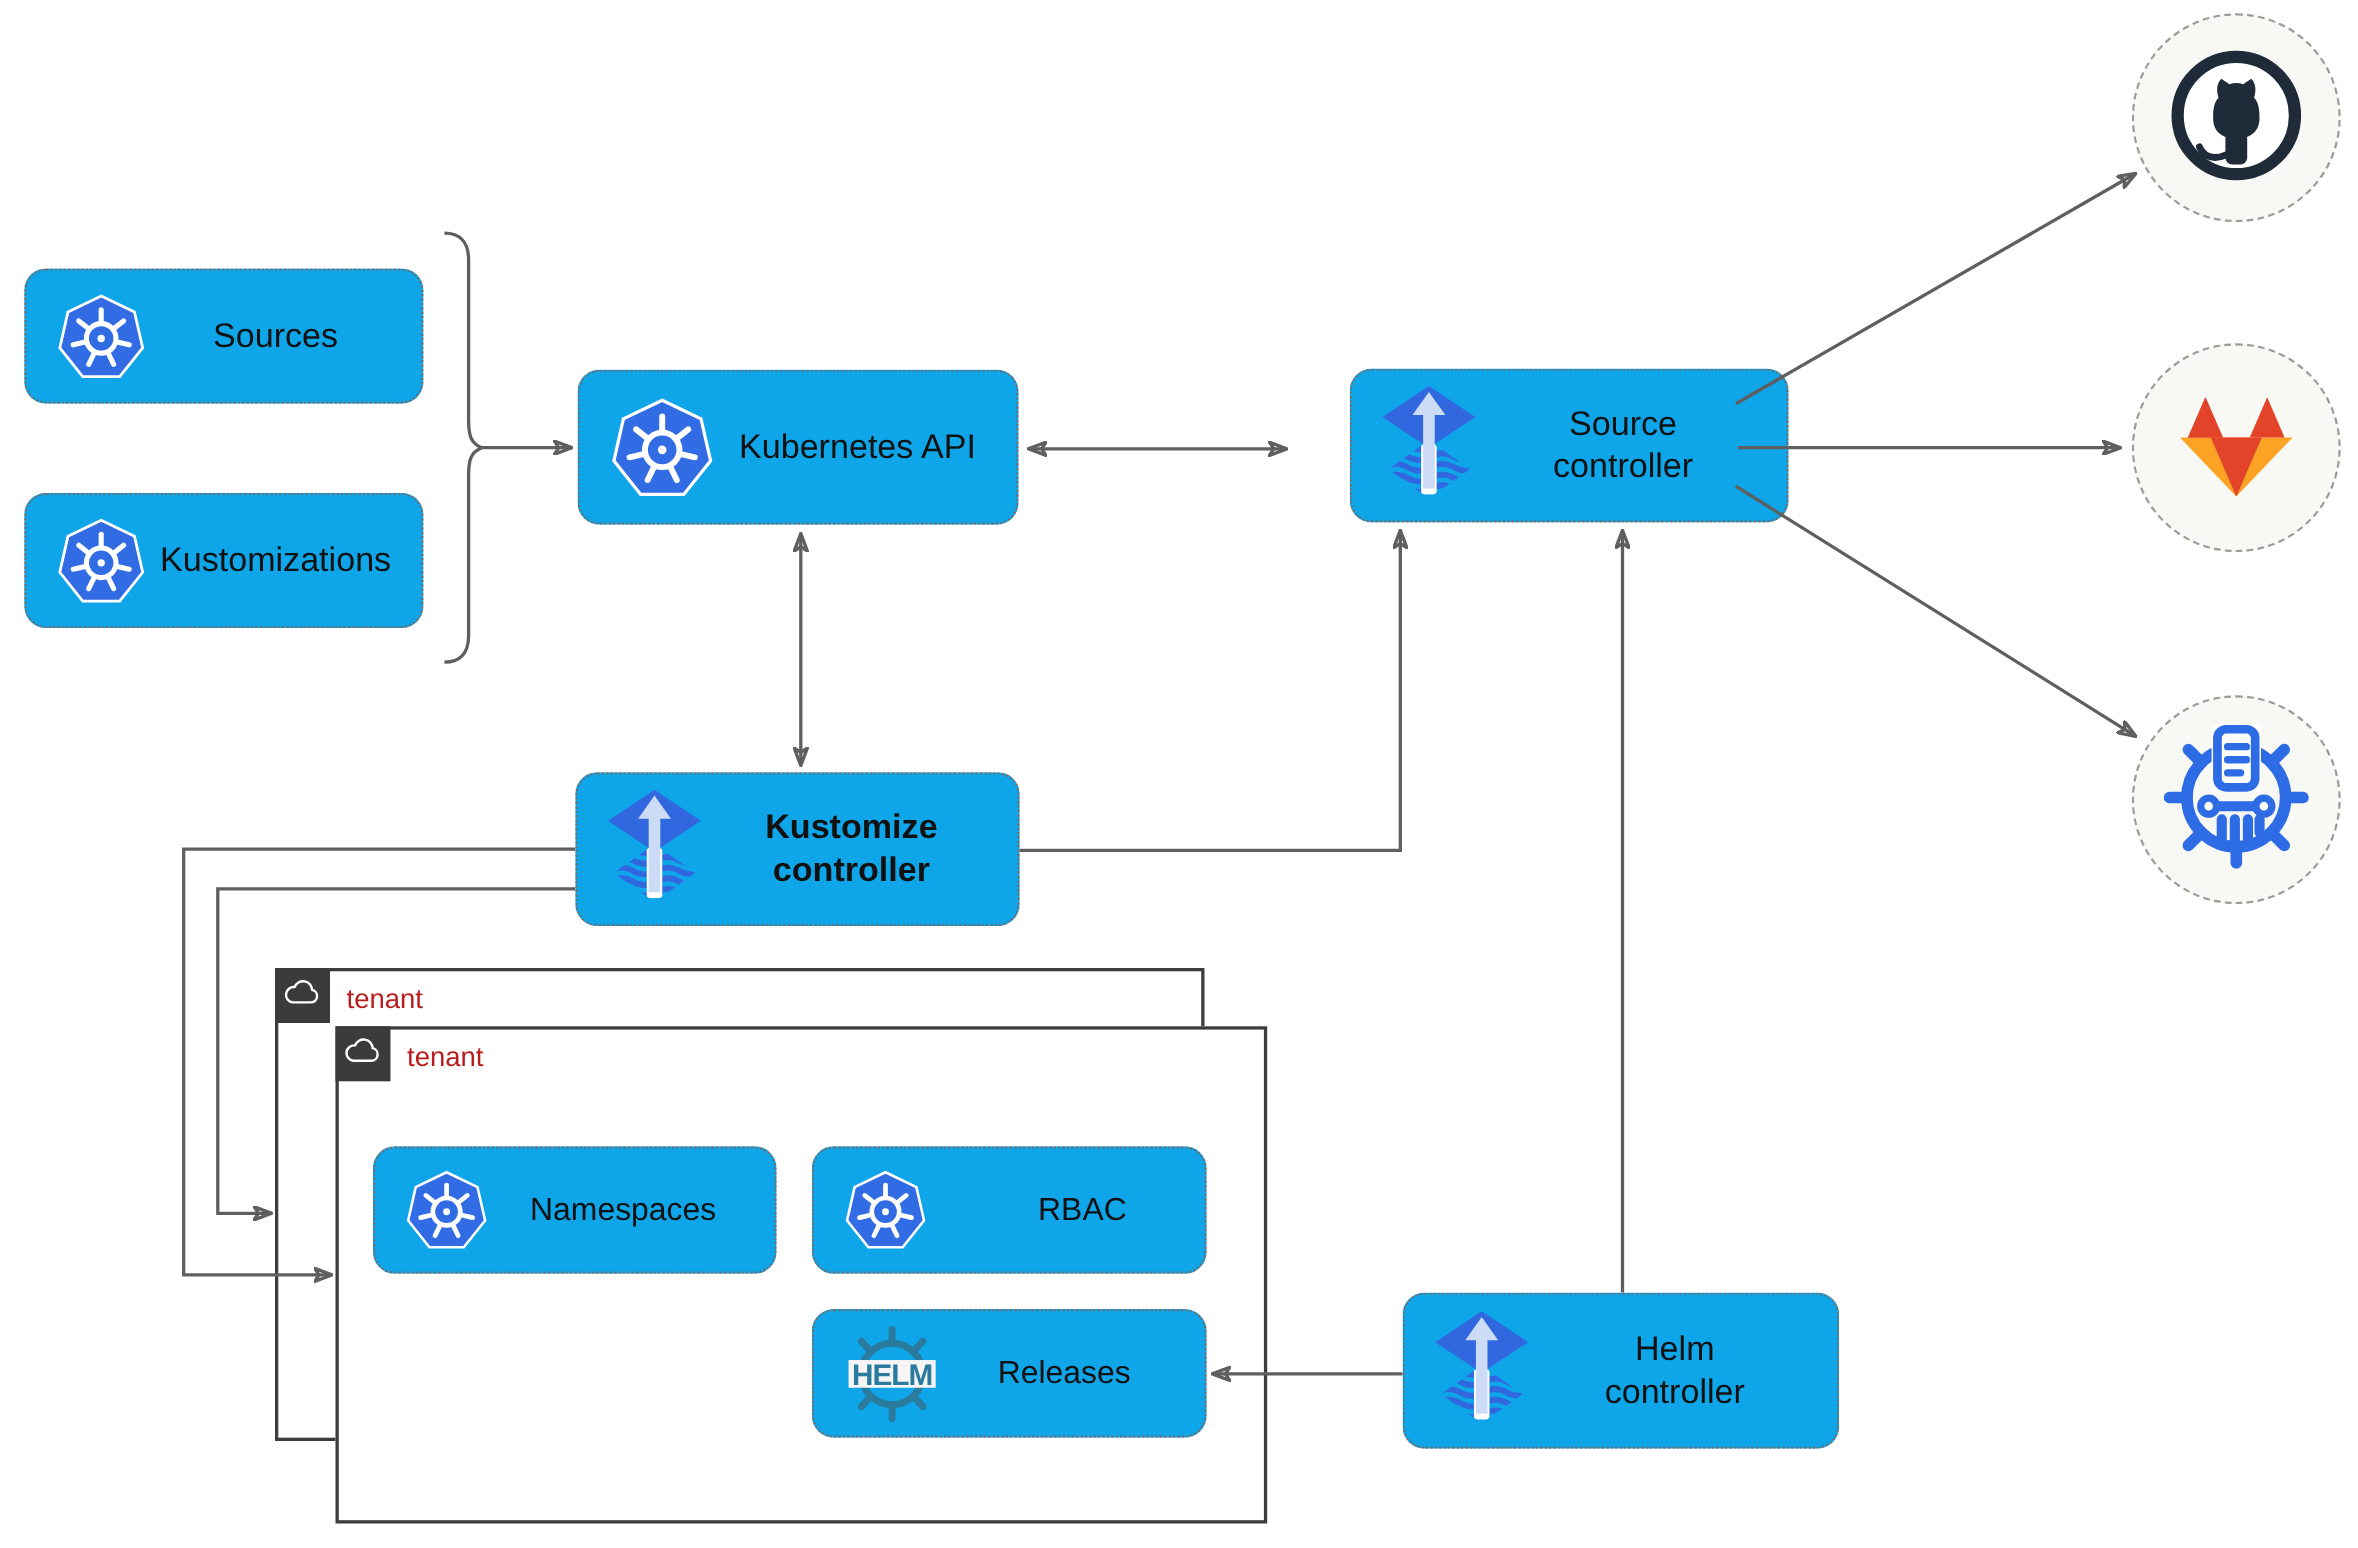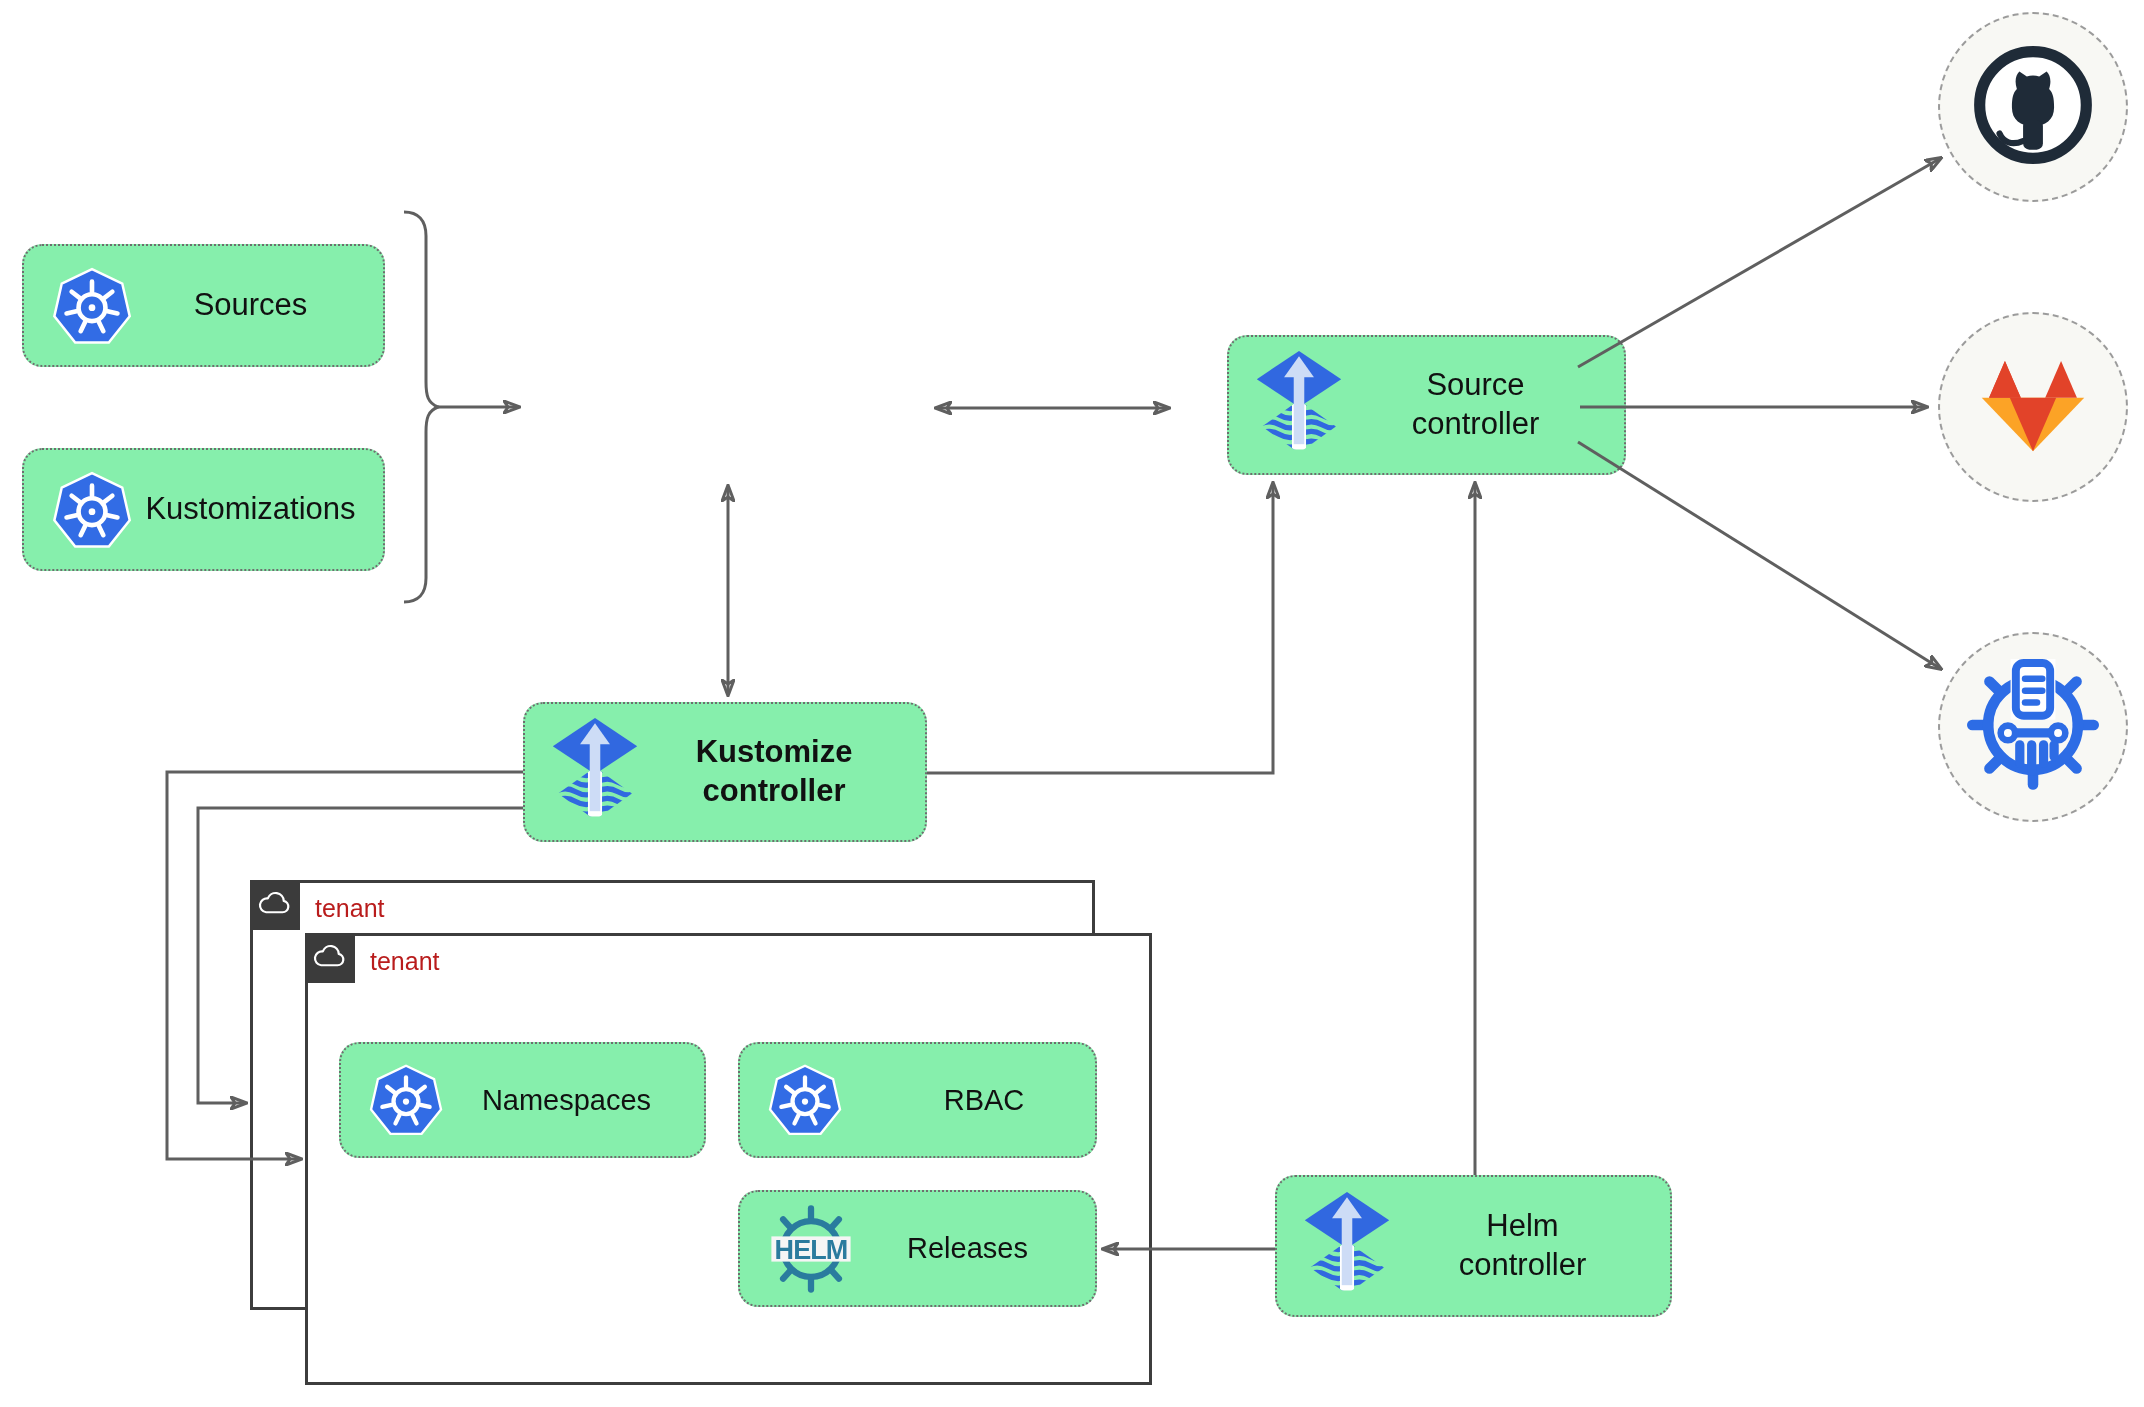--- a/index.html
+++ b/index.html
@@ -7,21 +7,21 @@
     position:relative;
     width:2144px;height:1407px;
     background:#ffffff;
     font-family:"Liberation Sans", sans-serif;
     color:#1a1a1a;
     overflow:hidden;
   }
   
   .node{
     position:absolute;
-    background:#86efac;
+    background:#0ea5e9;
     border:2px dotted #6e6e6e;
     border-radius:20px;
     display:flex;
     align-items:center;
     padding:0 16px 0 26px;
     box-sizing:border-box;
     z-index:12;
   }
   .node .label{
     flex:1;
@@ -197,20 +197,28 @@
 
   <div class="node n-kustomizations">
     <span class="icon-wrap">
       <svg width="84" height="84">
           <use href="#k8s-icon"></use>
         </svg>
     </span>
     <div class="label">Kustomizations</div>
   </div>
 
+  <div class="node n-k8s-api">
+    <span class="icon-wrap">
+      <svg width="98" height="98">
+          <use href="#k8s-icon"></use>
+        </svg>
+    </span>
+    <div class="label">Kubernetes API</div>
+  </div>
 
   <div class="node n-source-ctrl">
     <span class="icon-wrap">
       <svg width="88" height="109">
           <use href="#flux-icon"></use>
         </svg>
     </span>
     <div class="label">
       <div>Source</div>
       <div>controller</div>

